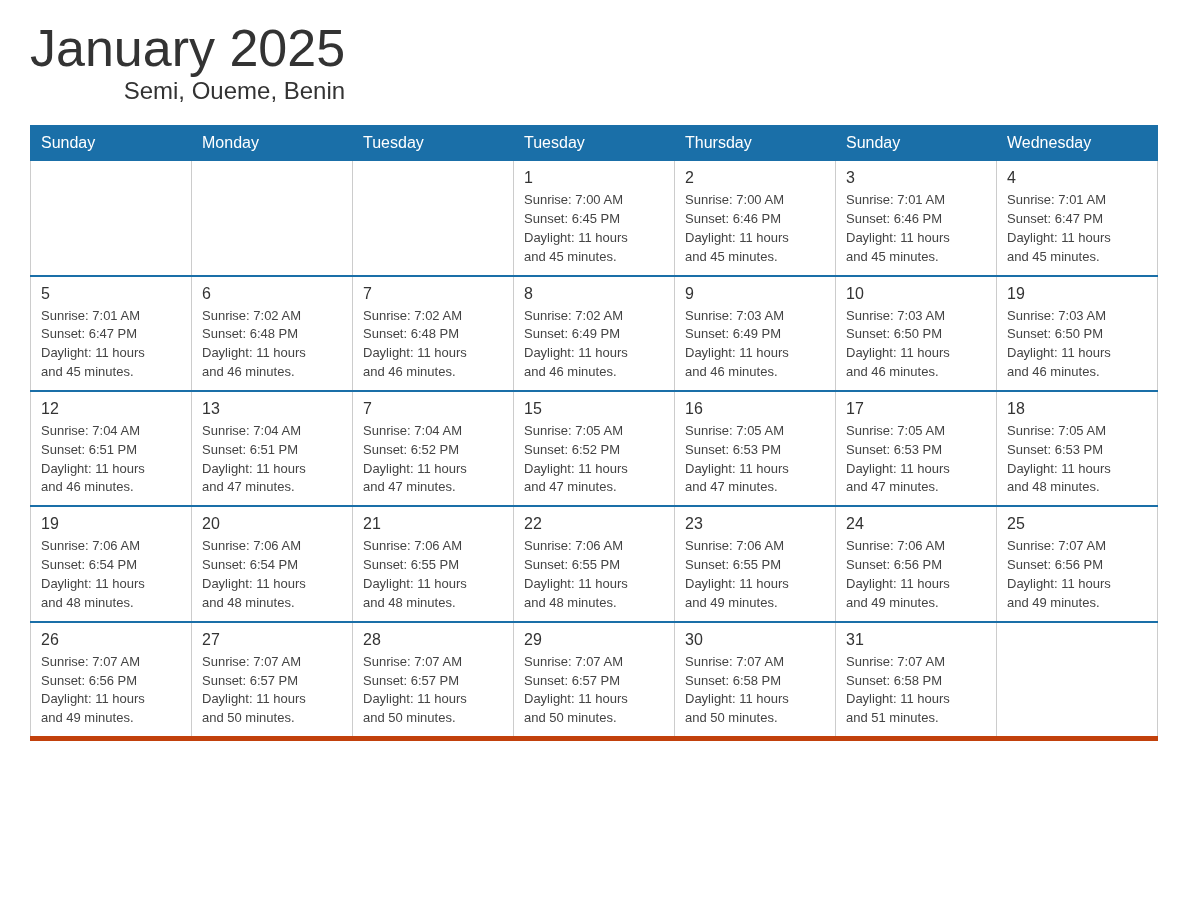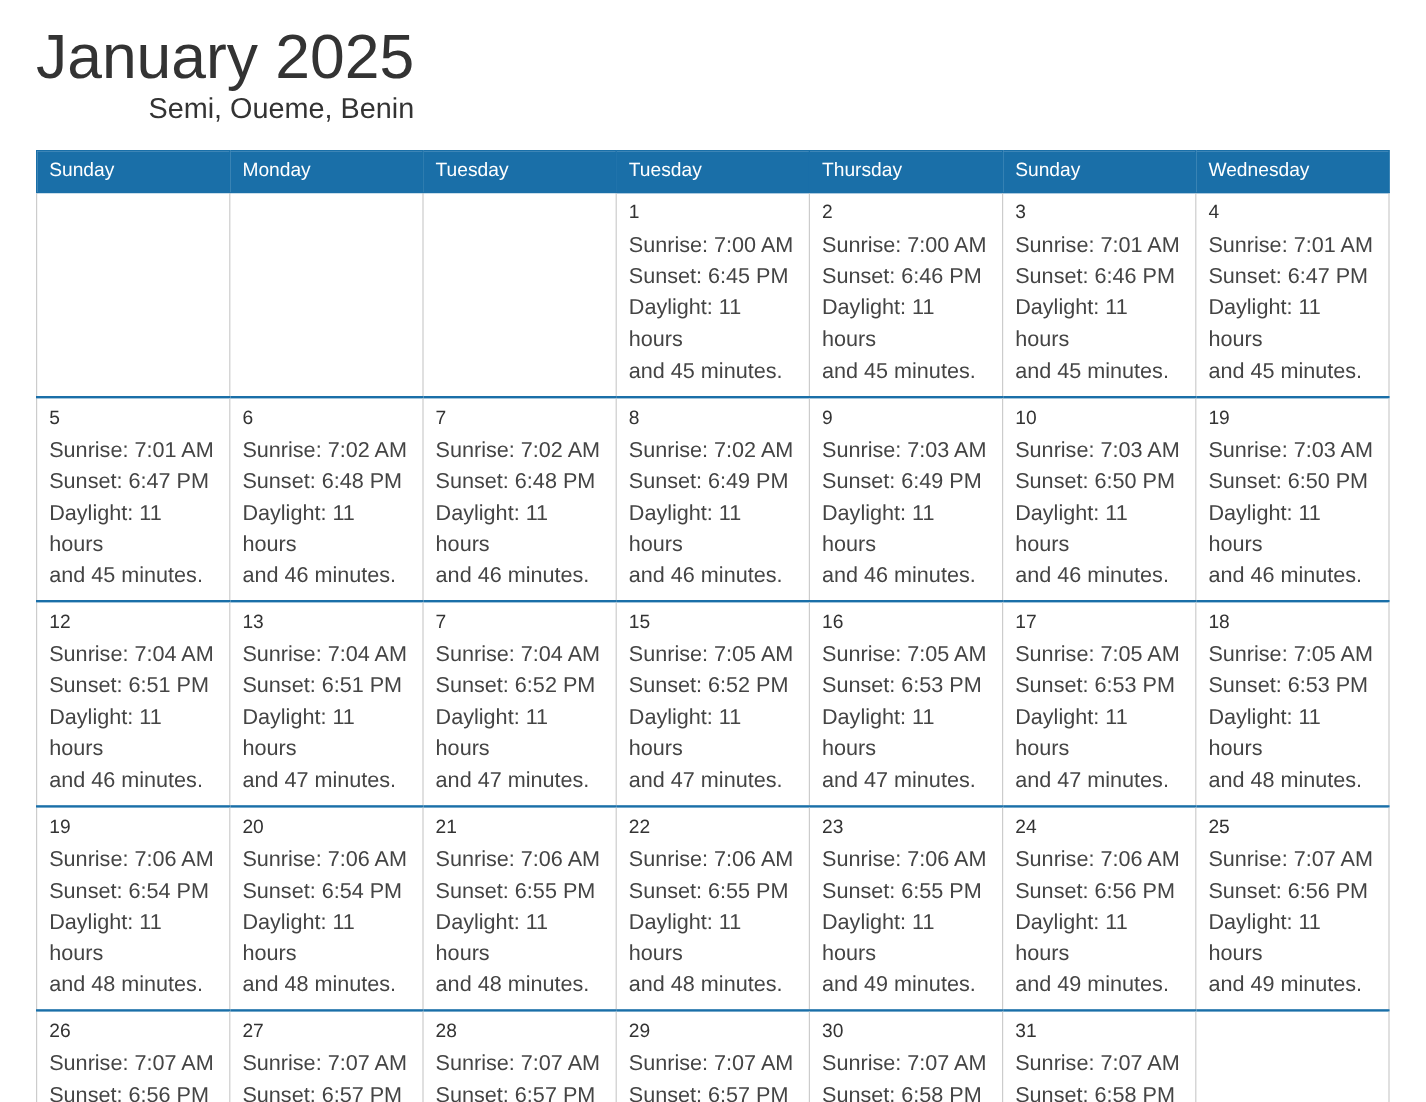--- a/index.html
+++ b/index.html
@@ -88,21 +88,21 @@
       background: #fff;
     }
     .day-number {
       font-size: 16px;
       color: #333;
       font-weight: normal;
       display: block;
       margin-bottom: 4px;
     }
     .day-info {
-      font-size: 18px;
+      font-size: 13px;
       color: #444;
       line-height: 1.45;
     }
     .calendar tr:last-child td {
       border-bottom: 5px solid #c2410c;
     }
   </style>
 </head>
 <body>
 

